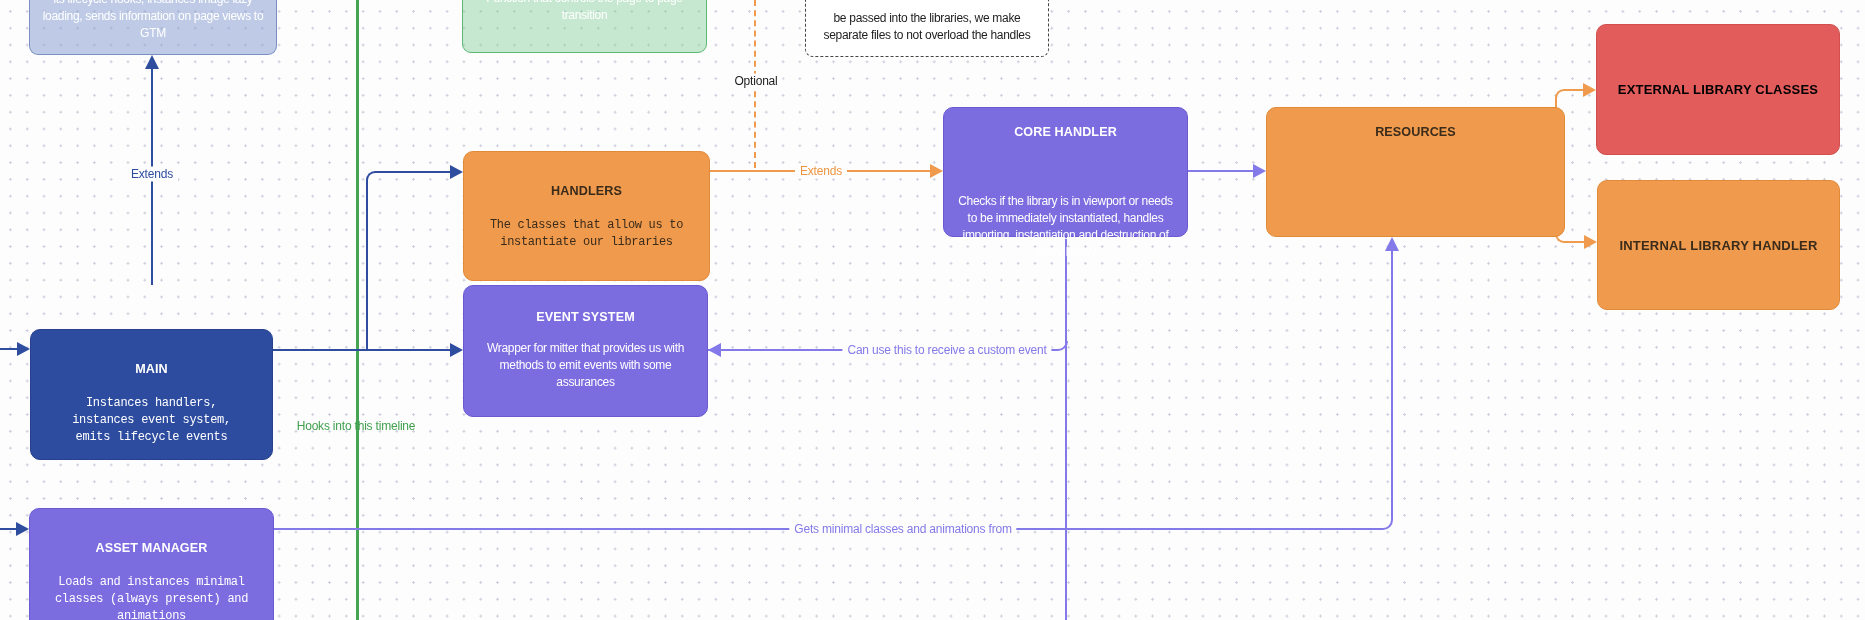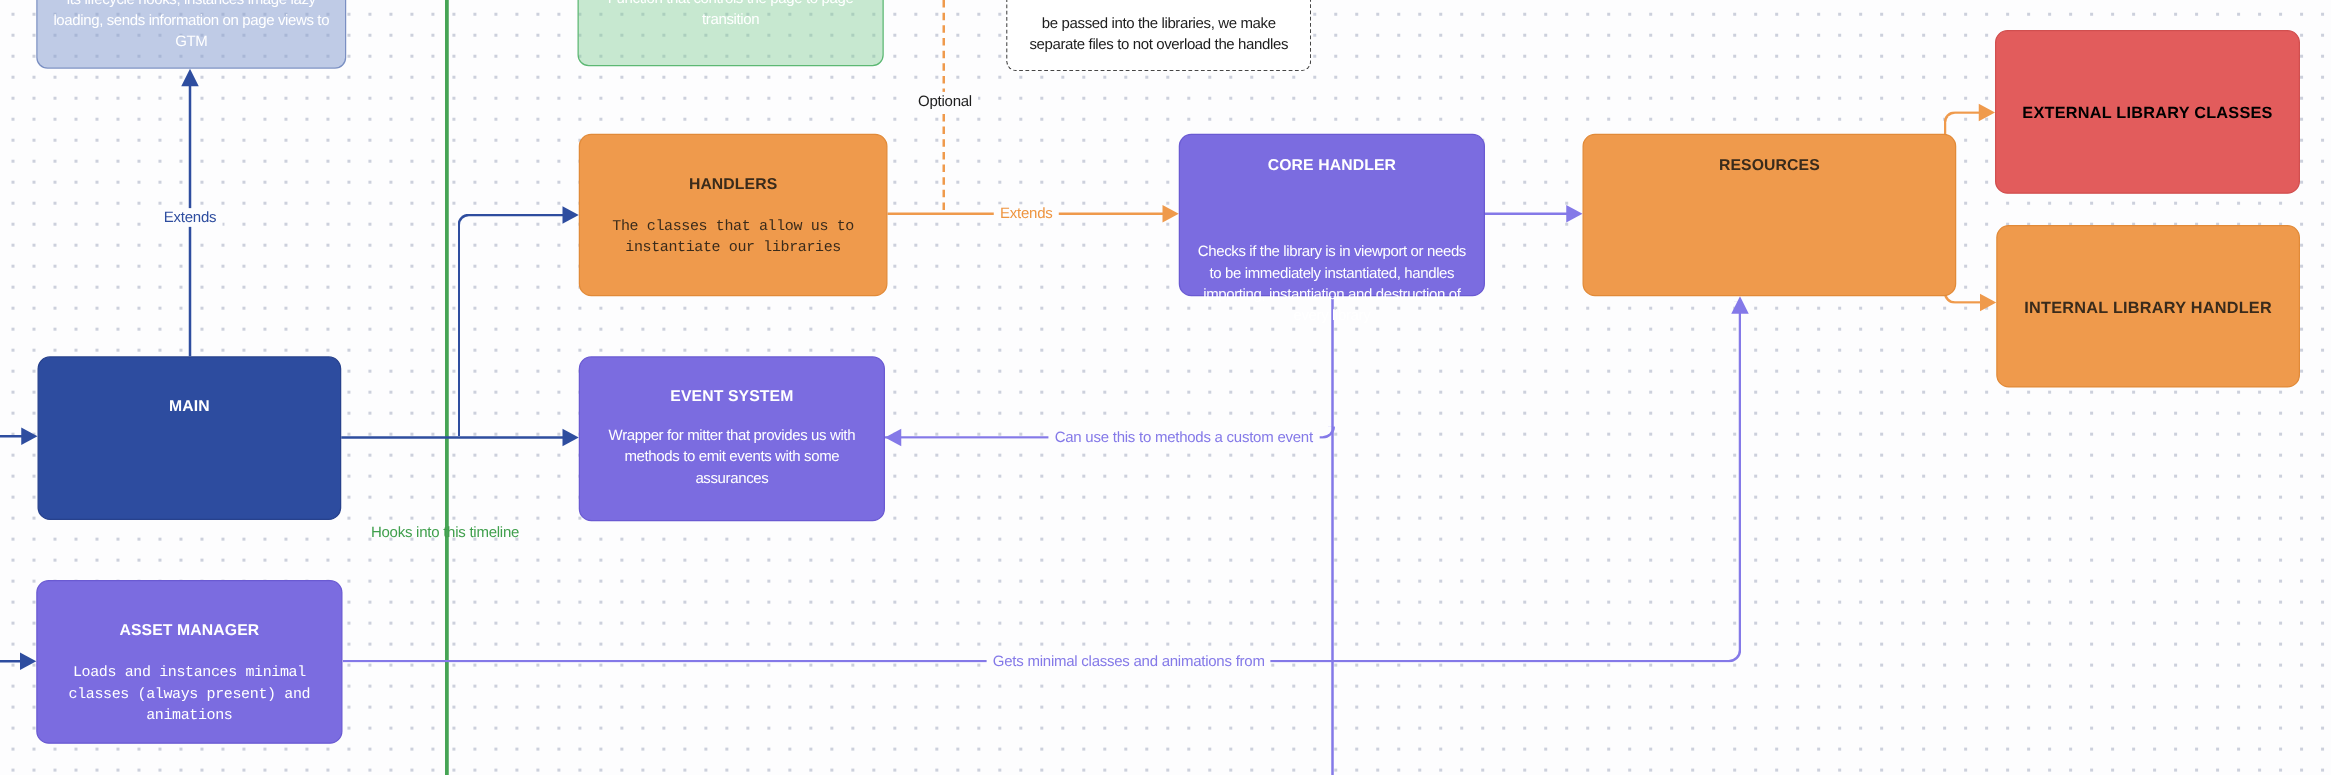--- a/index.html
+++ b/index.html
@@ -10,21 +10,21 @@
     background-image:radial-gradient(circle,#ccd0dc 1.15px,transparent 1.35px);
     background-size:16.8px 16.8px;background-position:2px 3px;
   }
   .node{
     position:absolute;box-sizing:border-box;border-radius:10px;
     display:flex;flex-direction:column;align-items:center;text-align:center;
     z-index:3;font-size:12px;letter-spacing:-0.3px;line-height:17px;
   }
   .node-title{font-weight:bold;font-size:12.6px;letter-spacing:0.1px;}
   .node-body{letter-spacing:-0.3px;}
-  .pad2 .node-body{margin-top:17px;font-family:Liberation Mono, monospace;} .pad2{padding:31px 24px 0;}
+  .pad2 .node-body{margin-top:17px;font-family:Liberation Mono, monospace;} .pad2{padding:31px 24px 0;margin-top:44px;}
   .pad3 .node-body{margin-top:14px;} .pad3{padding:23px 10px 0;}
   .pad4 .node-body{margin-top:12px;} .pad4{padding:16px 12px 0;gap:40px;}
   .label-only{justify-content:center;padding:0 10px;}
   .label-only .node-title{font-size:13px;letter-spacing:0.2px;}
   .c-orange{background:#ef9a4c;border:1.5px solid #e18a38;color:#3a2b1b;}
   .c-purple{background:#7b6ce0;border:1.5px solid #6a5ad2;color:#ffffff;}
   .c-blue{background:#2d4c9f;border:1.5px solid #27418c;color:#ffffff;}
   .c-red{background:#e25c5c;border:1.5px solid #d14f4f;color:#000000;}
   .note{
     position:absolute;box-sizing:border-box;border-radius:9px;z-index:3;
@@ -77,21 +77,21 @@
   <div class="hline" style="left:1513px;top:169px;width:44px;height:2.4px;background:#ef9a4c;"></div>
   <div class="lshape" style="left:1555px;top:89px;width:30px;height:81px;border-left:2.4px solid #ef9a4c;border-top:2.4px solid #ef9a4c;border-top-left-radius:9px;"></div>
   <div class="arr" style="left:1583px;top:83px;border-top:7px solid transparent;border-bottom:7px solid transparent;border-left:13px solid #ef9a4c;"></div>
   <div class="lshape" style="left:1555px;top:170px;width:31px;height:73px;border-left:2.4px solid #ef9a4c;border-bottom:2.4px solid #ef9a4c;border-bottom-left-radius:9px;"></div>
   <div class="arr" style="left:1584px;top:235px;border-top:7px solid transparent;border-bottom:7px solid transparent;border-left:13px solid #ef9a4c;"></div>
 
   <div class="vline" style="left:1065px;top:237px;width:2.4px;height:383px;background:#8479e8;"></div>
 
   <div class="lshape" style="left:708px;top:341px;width:359.5px;height:9.5px;border-bottom:2.4px solid #8479e8;border-right:2.4px solid #8479e8;border-bottom-right-radius:10px;"></div>
   <div class="arr" style="left:708px;top:343px;border-top:7px solid transparent;border-bottom:7px solid transparent;border-right:13px solid #8479e8;"></div>
-  <div class="edge-label lbl-bg" style="left:947px;top:350px;color:#8479e8;">Can use this to methods a custom event</div>
+  <div class="edge-label lbl-bg" style="left:947px;top:350px;color:#8479e8;">Can use this to receive a custom event</div>
 
   <div class="lshape" style="left:274px;top:241px;width:1119px;height:289px;border-bottom:2.4px solid #8479e8;border-right:2.4px solid #8479e8;border-bottom-right-radius:10px;"></div>
   <div class="arr" style="left:1385px;top:237px;border-left:7px solid transparent;border-right:7px solid transparent;border-bottom:14px solid #8479e8;"></div>
   <div class="edge-label lbl-bg" style="left:903px;top:529px;color:#8479e8;">Gets minimal classes and animations from</div>
 
   <div class="hline" style="left:0;top:528px;width:19px;height:2.4px;background:#2e4d9f;"></div>
   <div class="arr" style="left:16px;top:522px;border-top:7px solid transparent;border-bottom:7px solid transparent;border-left:13px solid #2e4d9f;"></div>
 
   <div class="note note-blue" style="left:29px;top:-50px;width:248px;height:105px;">
     <div>its lifecycle hooks, instances image lazy loading, sends information on page views to GTM</div>
@@ -120,20 +120,21 @@
   <div class="node c-red label-only" style="left:1596px;top:24px;width:244px;height:131px;">
     <div class="node-title">EXTERNAL LIBRARY CLASSES</div>
   </div>
 
   <div class="node c-orange label-only" style="left:1597px;top:180px;width:243px;height:130px;">
     <div class="node-title">INTERNAL LIBRARY HANDLER</div>
   </div>
 
   <div class="node c-blue pad2" style="left:30px;top:285px;width:243px;height:131px;">
     <div class="node-title">MAIN</div>
+    <div class="node-body">Instances handlers, instances event system, emits lifecycle events</div>
   </div>
 
   <div class="node c-purple pad3" style="left:463px;top:285px;width:245px;height:132px;">
     <div class="node-title">EVENT SYSTEM</div>
     <div class="node-body">Wrapper for mitter that provides us with methods to emit events with some assurances</div>
   </div>
 
   <div class="node c-purple pad2" style="left:29px;top:464px;width:245px;height:131px;">
     <div class="node-title">ASSET MANAGER</div>
     <div class="node-body">Loads and instances minimal classes (always present) and animations</div>

